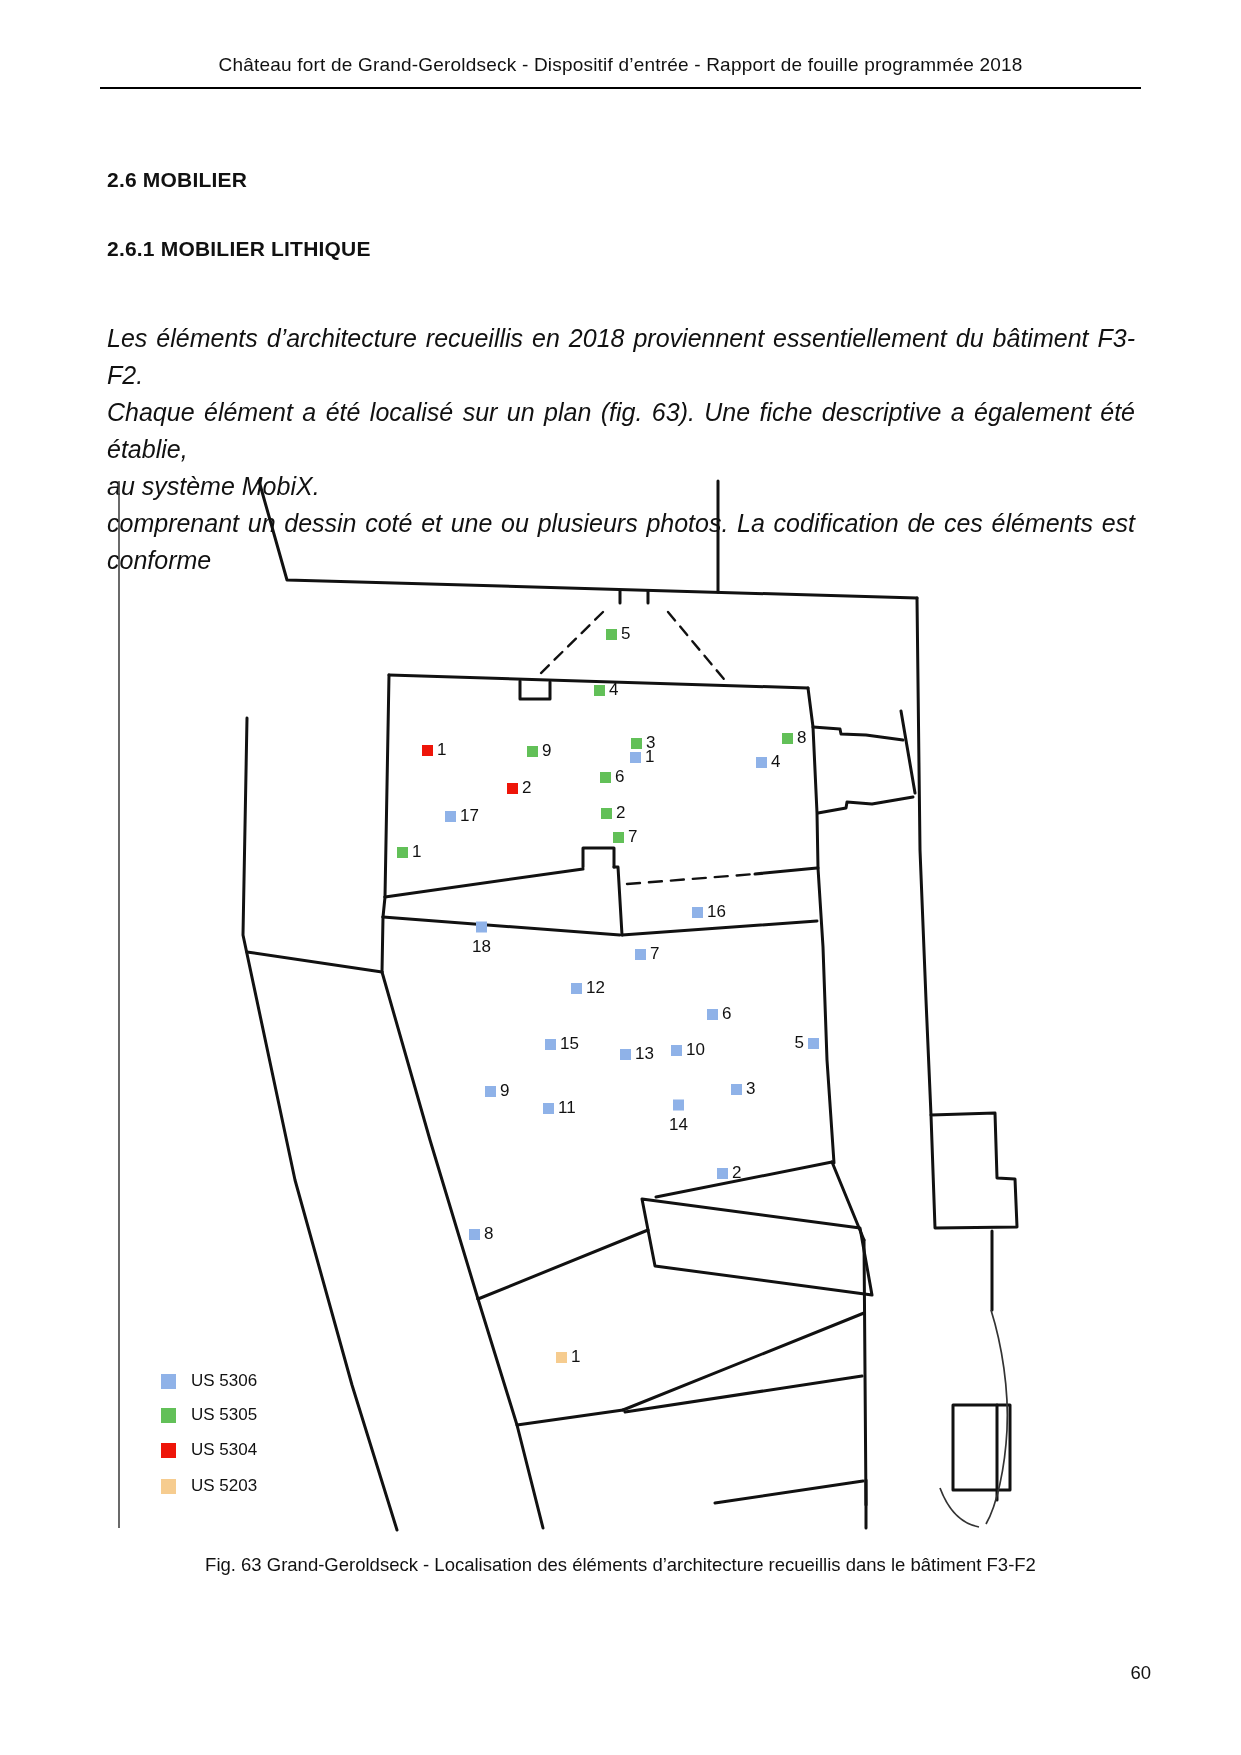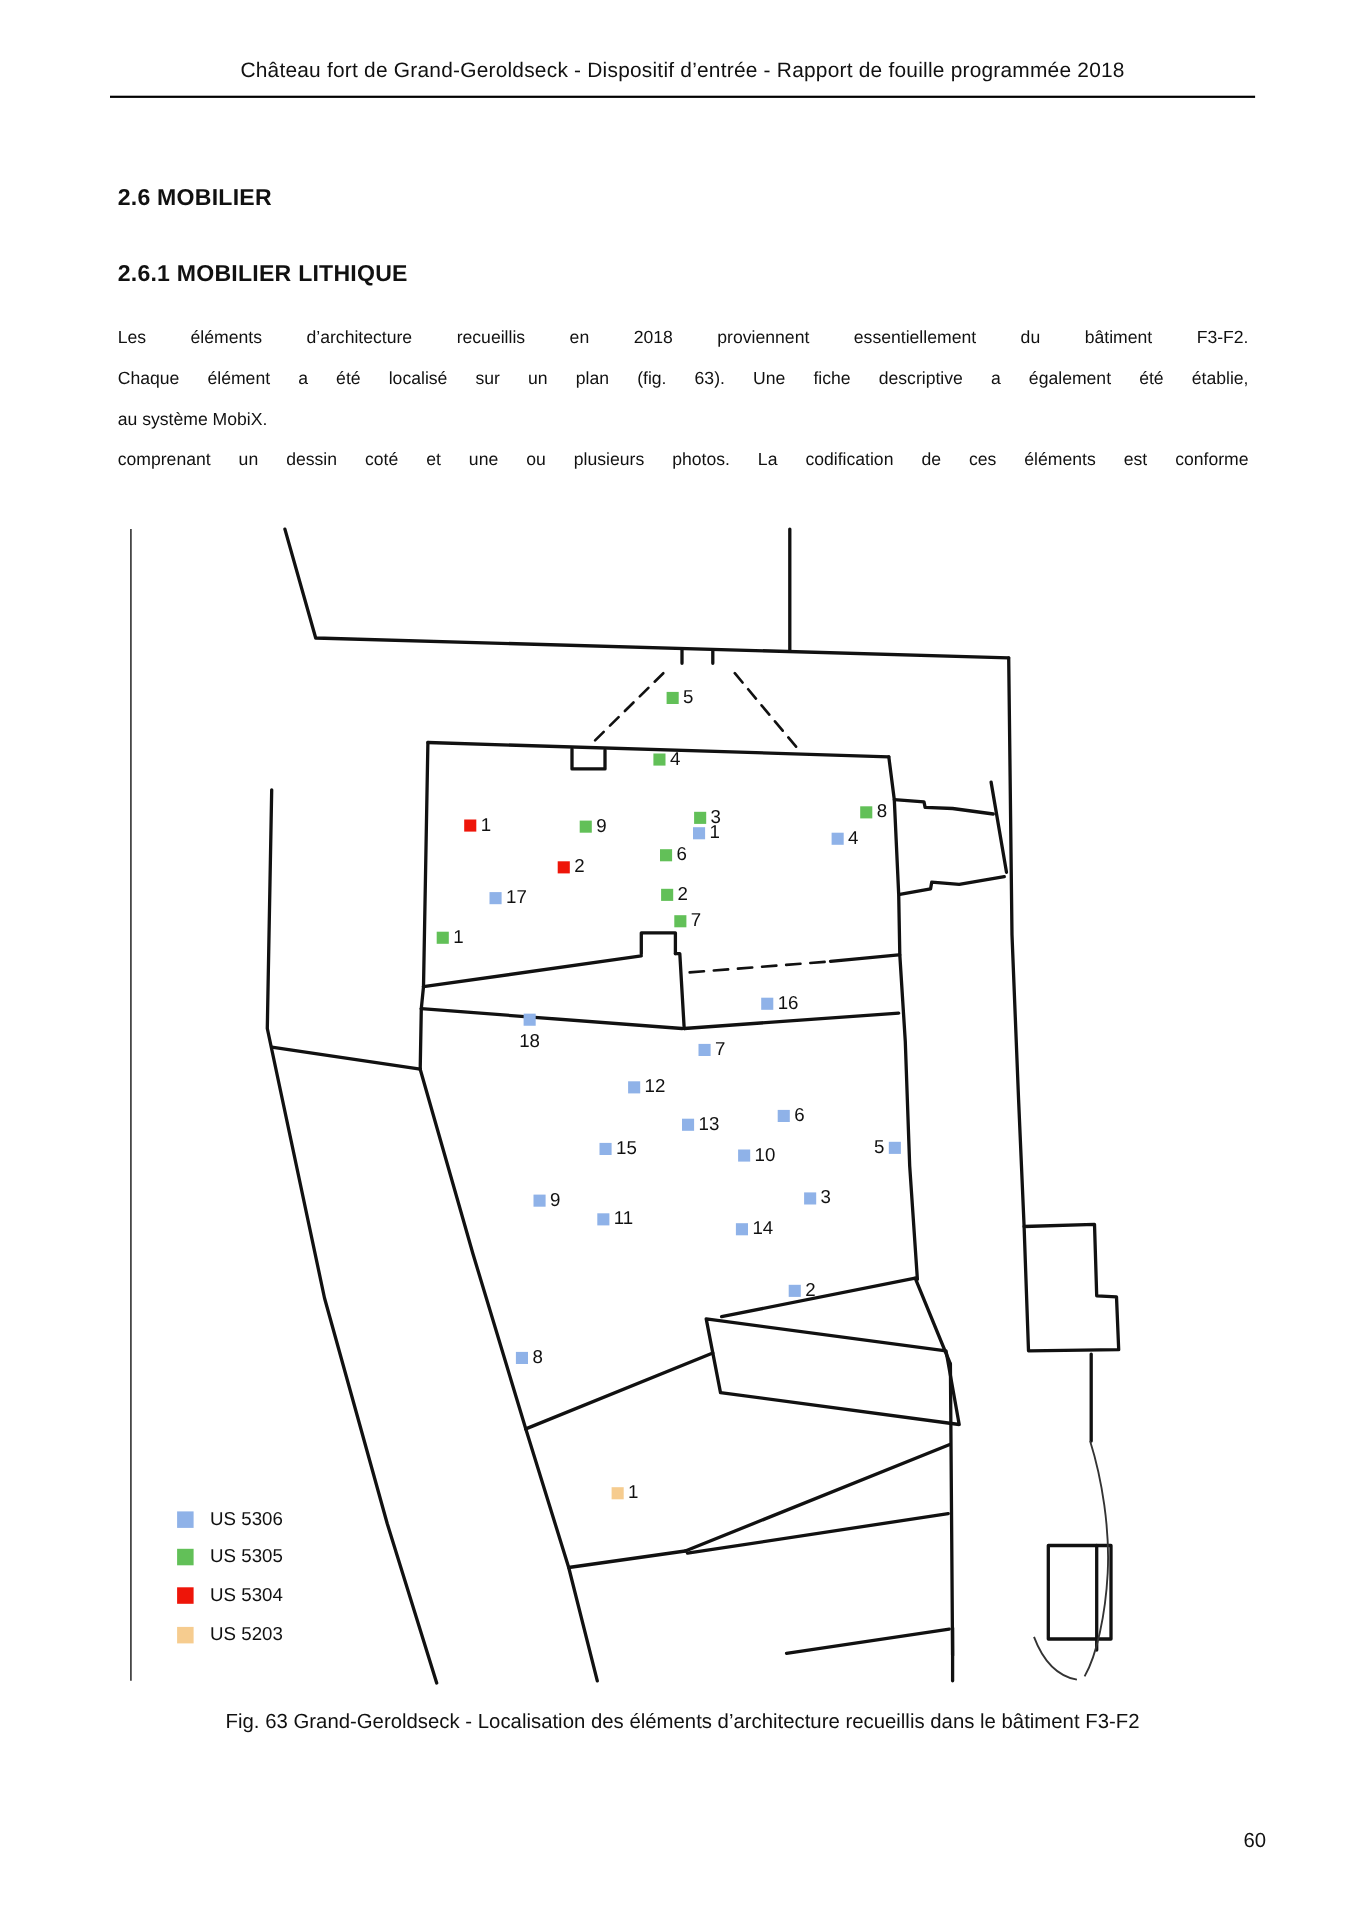--- a/index.html
+++ b/index.html
@@ -17,22 +17,22 @@
   }
   .h1{
     position:absolute;left:107px;top:168px;width:1000px;
     font-size:21px;font-weight:bold;letter-spacing:.2px;
   }
   .h2{
     position:absolute;left:107px;top:237px;width:1000px;
     font-size:21px;font-weight:bold;letter-spacing:.2px;
   }
   .para{
-    position:absolute;left:107px;top:289px;width:1028px;
-    font-size:16px;line-height:37px;
+    position:absolute;left:107px;top:320px;width:1028px;
+    font-size:25px;line-height:37px;font-style:italic;
   }
   .jline{text-align:justify;text-align-last:justify;}
   .jline.last{text-align-last:left;}
   .figure{position:absolute;left:0;top:0;width:1241px;height:1755px;}
   svg.plan{position:absolute;left:0;top:0;}
   .marker-row{
     position:absolute;display:flex;align-items:center;gap:4px;
     transform:translateY(-50%);font-size:17px;color:#111;white-space:nowrap;
   }
   .marker-row.left{flex-direction:row-reverse;}
@@ -198,21 +198,21 @@
           <span>18</span>
         </div>
         <div class="marker-row" style="left: 635px; top: 954px;">
           <span class="marker-sq" style="background: rgb(143, 178, 232);"></span>
           <span>7</span>
         </div>
         <div class="marker-row" style="left: 571px; top: 988px;">
           <span class="marker-sq" style="background: rgb(143, 178, 232);"></span>
           <span>12</span>
         </div>
-        <div class="marker-row" style="left: 620px; top: 1022px;">
+        <div class="marker-row" style="left: 620px; top: 1054px;">
           <span class="marker-sq" style="background: rgb(143, 178, 232);"></span>
           <span>13</span>
         </div>
         <div class="marker-row" style="left: 707px; top: 1014px;">
           <span class="marker-sq" style="background: rgb(143, 178, 232);"></span>
           <span>6</span>
         </div>
         <div class="marker-row" style="left: 545px; top: 1044px;">
           <span class="marker-sq" style="background: rgb(143, 178, 232);"></span>
           <span>15</span>
@@ -230,21 +230,21 @@
           <span>9</span>
         </div>
         <div class="marker-row" style="left: 731px; top: 1089px;">
           <span class="marker-sq" style="background: rgb(143, 178, 232);"></span>
           <span>3</span>
         </div>
         <div class="marker-row" style="left: 507px; top: 1108px; padding-left: 36px;">
           <span class="marker-sq" style="background: rgb(143, 178, 232);"></span>
           <span>11</span>
         </div>
-        <div class="marker-row" style="left: 669px; top: 1117px;">
+        <div class="marker-row" style="left: 669px; top: 1117px; flex-direction: column;">
           <span class="marker-sq" style="background: rgb(143, 178, 232);"></span>
           <span>14</span>
         </div>
         <div class="marker-row" style="left: 717px; top: 1173px;">
           <span class="marker-sq" style="background: rgb(143, 178, 232);"></span>
           <span>2</span>
         </div>
         <div class="marker-row" style="left: 469px; top: 1234px;">
           <span class="marker-sq" style="background: rgb(143, 178, 232);"></span>
           <span>8</span>

